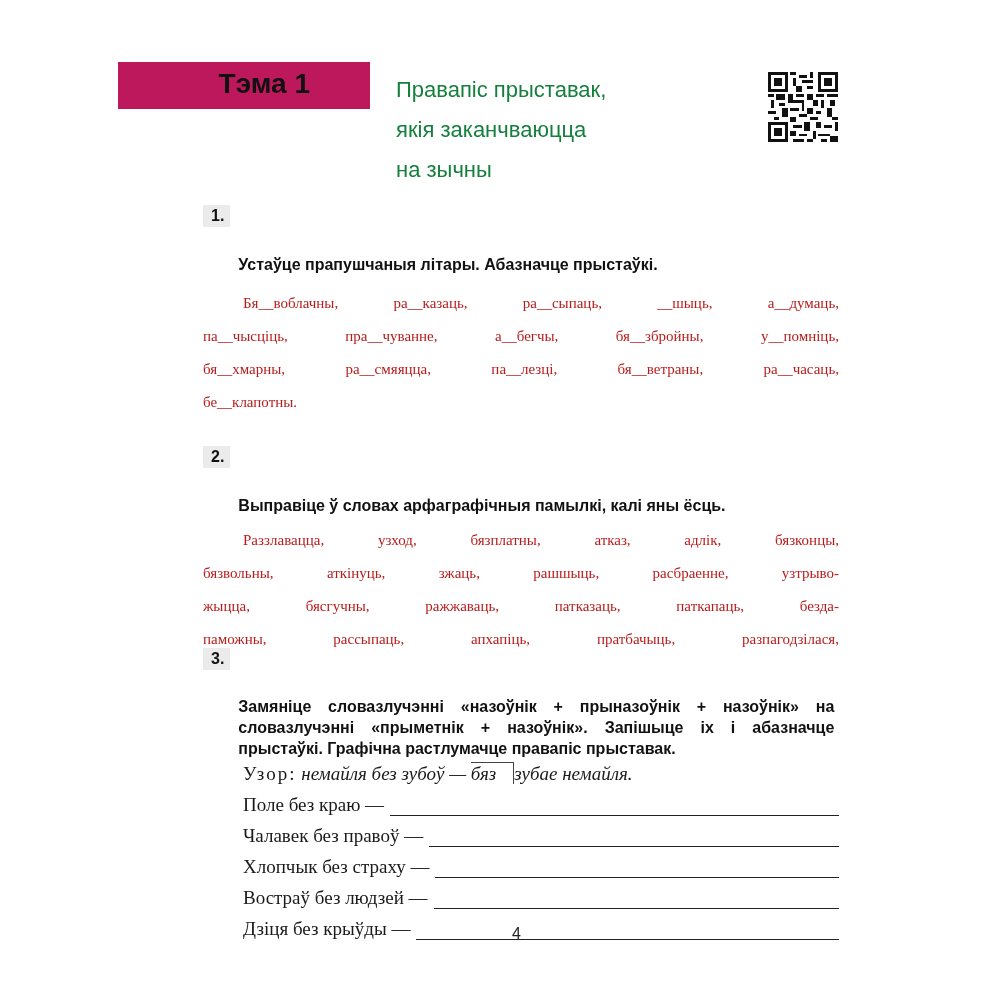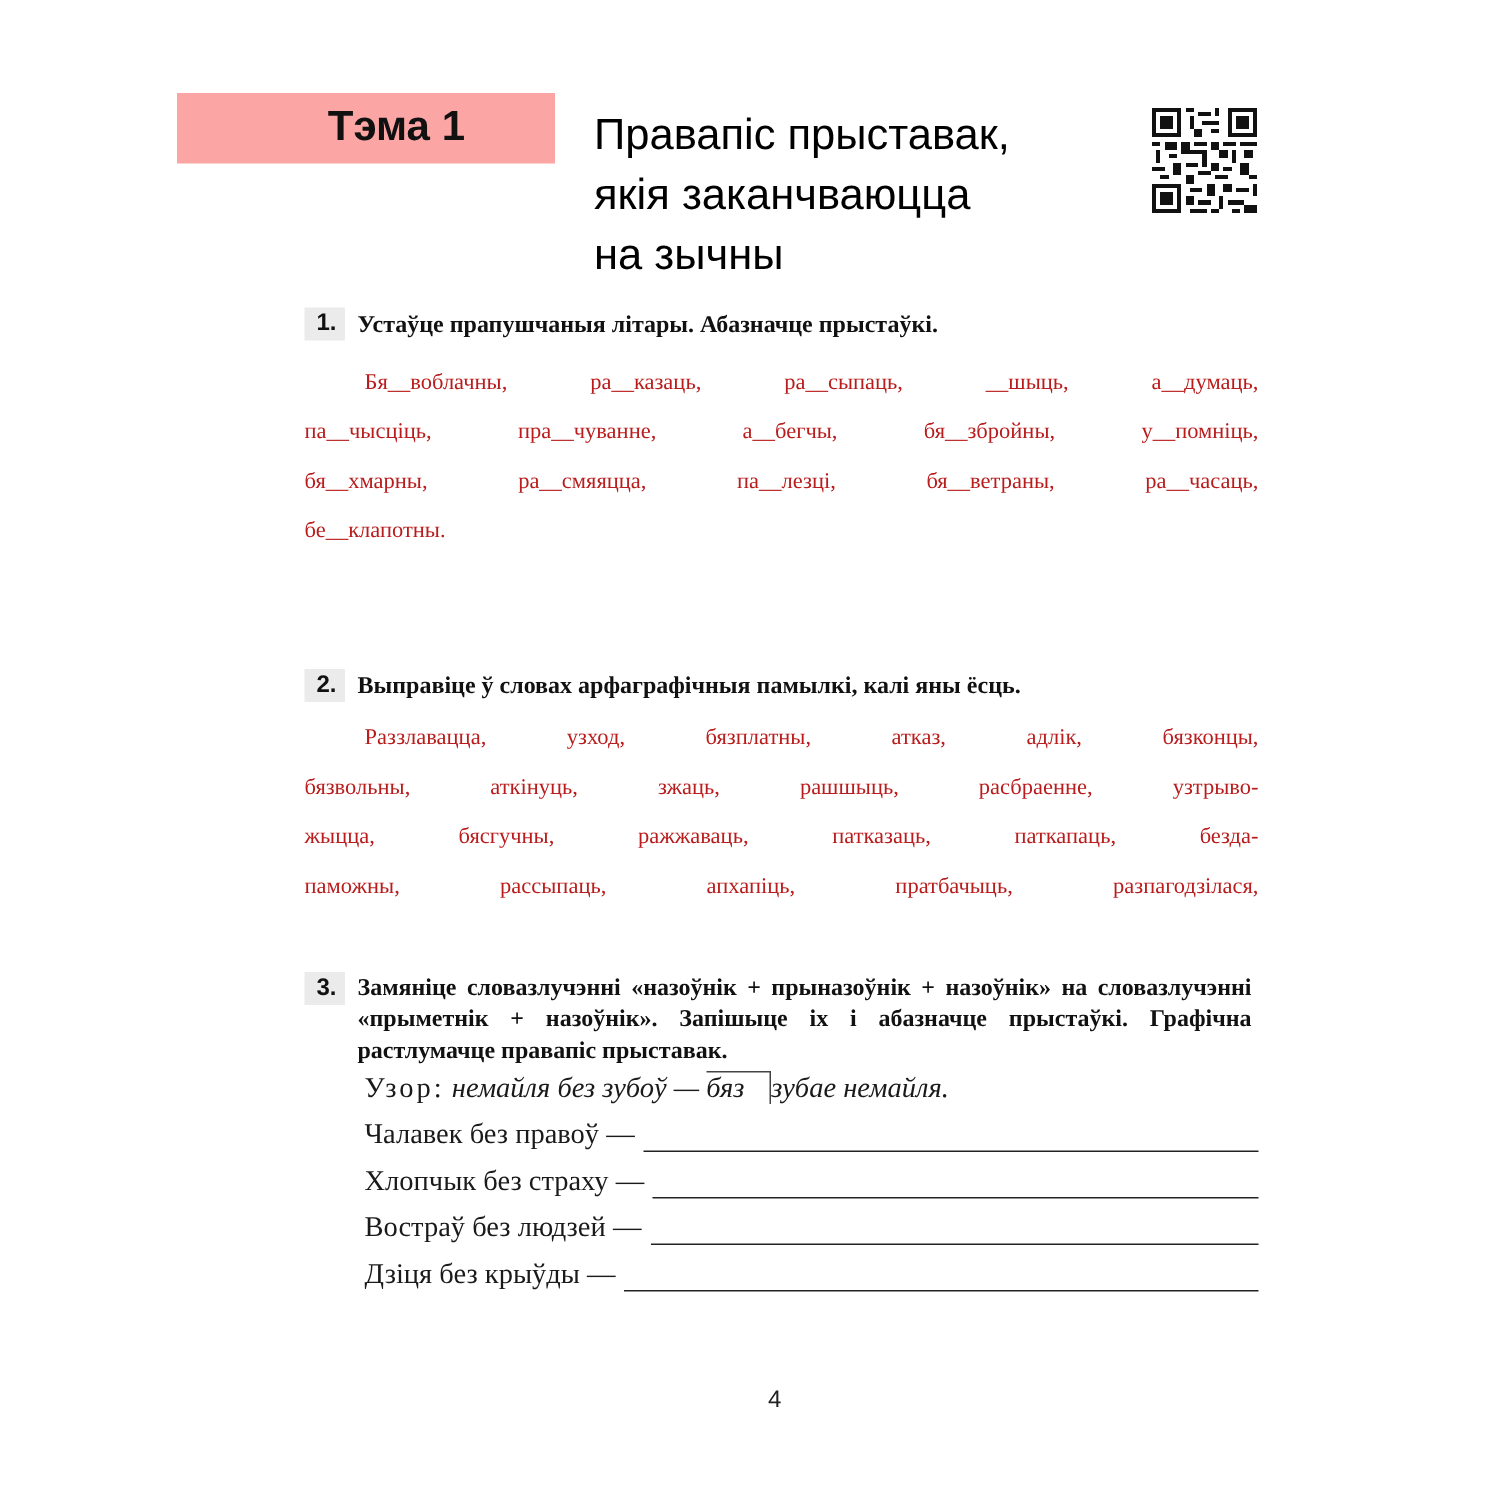--- a/index.html
+++ b/index.html
@@ -1,23 +1,23 @@
 <!DOCTYPE html>
 <html><head>
 <meta charset="utf-8">
 <style>
   html, body { margin: 0; padding: 0; }
   body { width: 1000px; height: 1000px; background: #ffffff; position: relative; overflow: hidden; color: #1a1a1a; }
-  .topic-box { position: absolute; left: 118px; top: 62px; width: 252px; height: 47px; background: #fca5a5; }
+  .topic-box { position: absolute; left: 118px; top: 62px; width: 252px; height: 47px; background: #be185d; }
   .topic-label { position: absolute; right: 60px; top: 6px; font-family: "Liberation Sans", sans-serif; font-weight: bold; font-size: 28px; color: #111; }
-  .title { position: absolute; left: 396px; top: 70px; font-family: "Liberation Sans", sans-serif; font-size: 29px; line-height: 40px; color: #000000; }
+  .title { position: absolute; left: 396px; top: 70px; font-family: "Liberation Sans", sans-serif; font-size: 22px; line-height: 40px; color: #15803d; }
   .qr { position: absolute; left: 768px; top: 72px; width: 70px; height: 70px; }
   .task { position: absolute; left: 203px; }
   .task-num { display: inline-block; background: #ebebeb; font-family: "Liberation Sans", sans-serif; font-weight: bold; font-size: 16px; padding: 2px 6px 2px 8px; color: #111; }
-  .task-instr { font-family: Liberation Serif, serif; font-weight: bold; font-size: 16px; color: #111; }
+  .task-instr { font-family: Liberation Sans, sans-serif; font-weight: bold; font-size: 16px; color: #111; margin-top: 48px; }
   .task-head { display: flex; align-items: flex-start; gap: 8px; }
   .task-head .task-instr { line-height: 21px; width: 596px; }
   .body-text { font-family: "Liberation Serif", serif; font-size: 15px; line-height: 33px; color: #b91c1c; width: 636px; text-align: justify; text-align-last: justify; margin-left: 0; }
   .body-text .line { display: block; text-align: justify; text-align-last: justify; }
   .body-text .line.last { text-align-last: left; }
   .indent { padding-left: 40px; }
   .example { font-family: "Liberation Serif", serif; font-size: 19px; color: #1a1a1a; margin-top: 4px; }
   .example .lbl { letter-spacing: 2px; text-align: center; }
   .example .it { font-style: italic; }
   .fill-row { display: flex; align-items: flex-end; font-family: "Liberation Serif", serif; font-size: 19px; height: 31px; width: 596px; }
@@ -128,20 +128,24 @@
     <span class="task-num">3.</span>
     <span class="task-instr" style="text-align:justify;">Замяніце словазлучэнні «назоўнік + прыназоўнік + назоўнік» на словазлучэнні «прыметнік + назоўнік». Запішыце іх і абазначце прыстаўкі. Графічна растлумачце правапіс прыставак.</span>
   </div>
   <div style="margin-left:40px;">
     <div class="example">
       <span class="lbl">Узор:</span>
       <span class="it">немайля без зубоў —</span>
       <span class="it" style="border-top:1px solid #444; border-right:1px solid #444; padding-right:17px;">бяз</span><span class="it">зубае немайля.</span>
     </div>
     <div class="fill-row">
+      <span>Поле без краю —</span>
+      <span class="fill-line"></span>
+    </div>
+    <div class="fill-row">
       <span>Чалавек без правоў —</span>
       <span class="fill-line"></span>
     </div>
     <div class="fill-row">
       <span>Хлопчык без страху —</span>
       <span class="fill-line"></span>
     </div>
     <div class="fill-row">
       <span>Востраў без людзей —</span>
       <span class="fill-line"></span>

